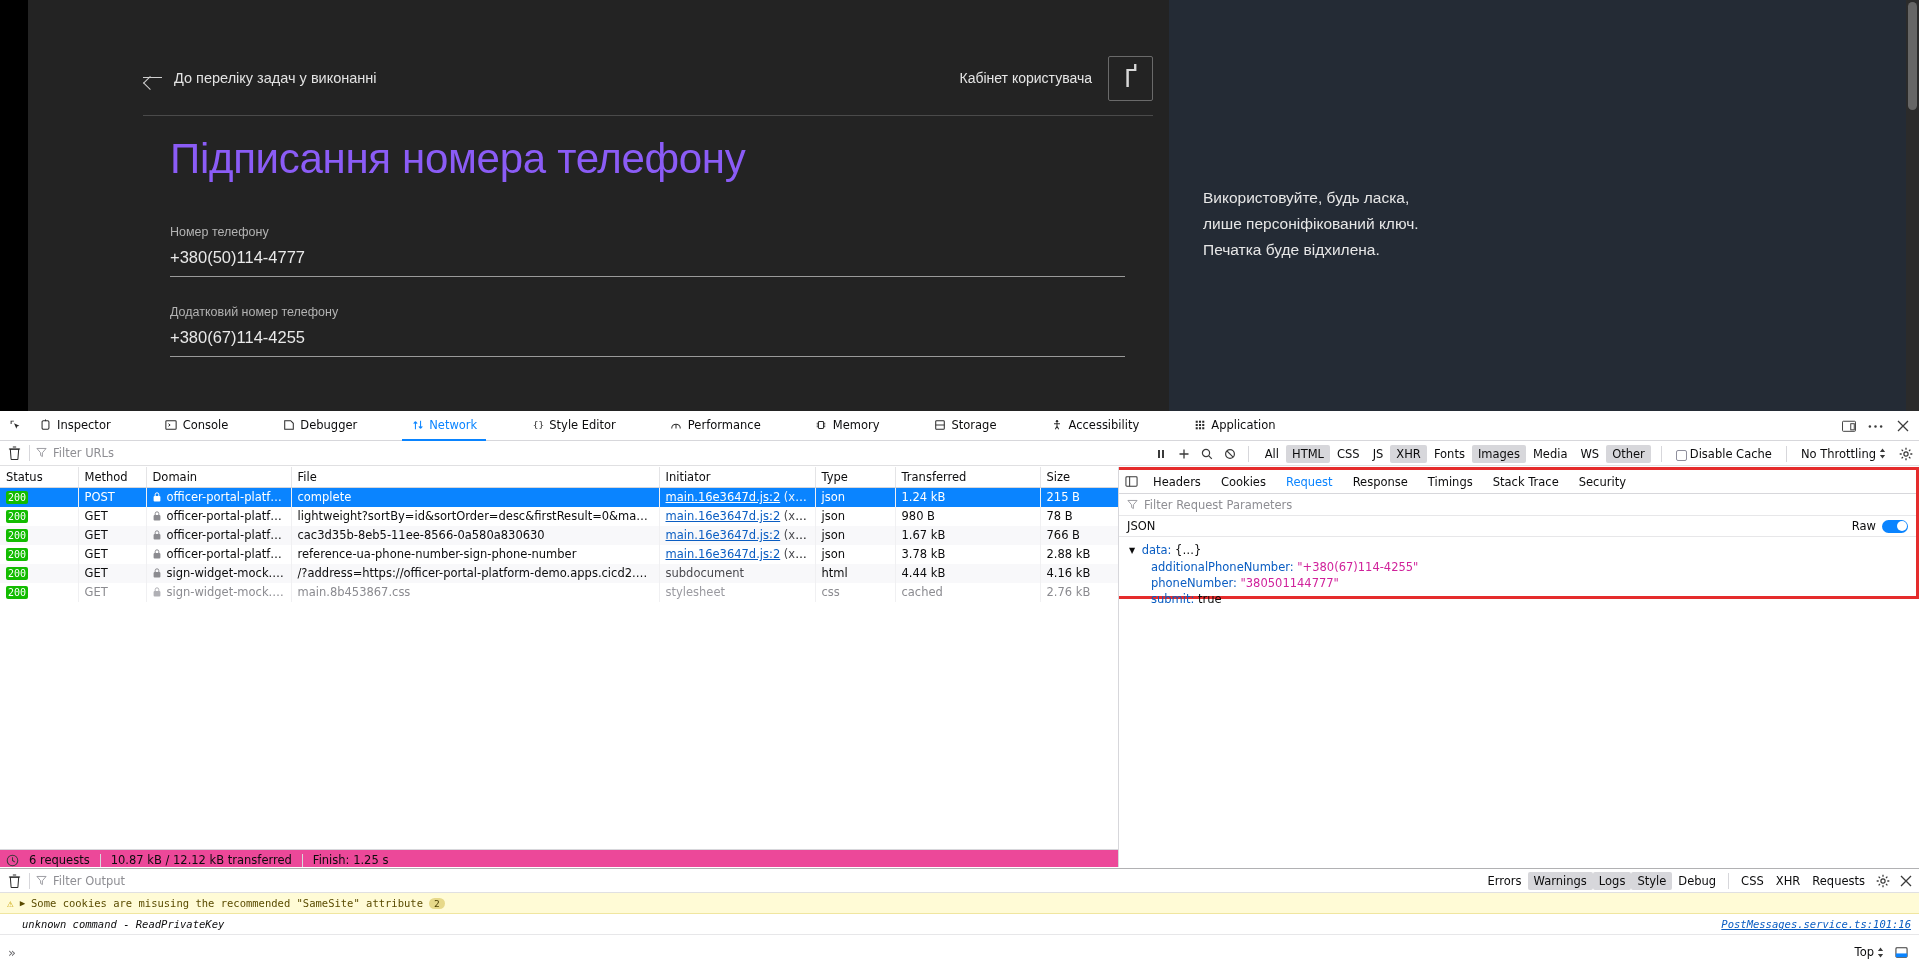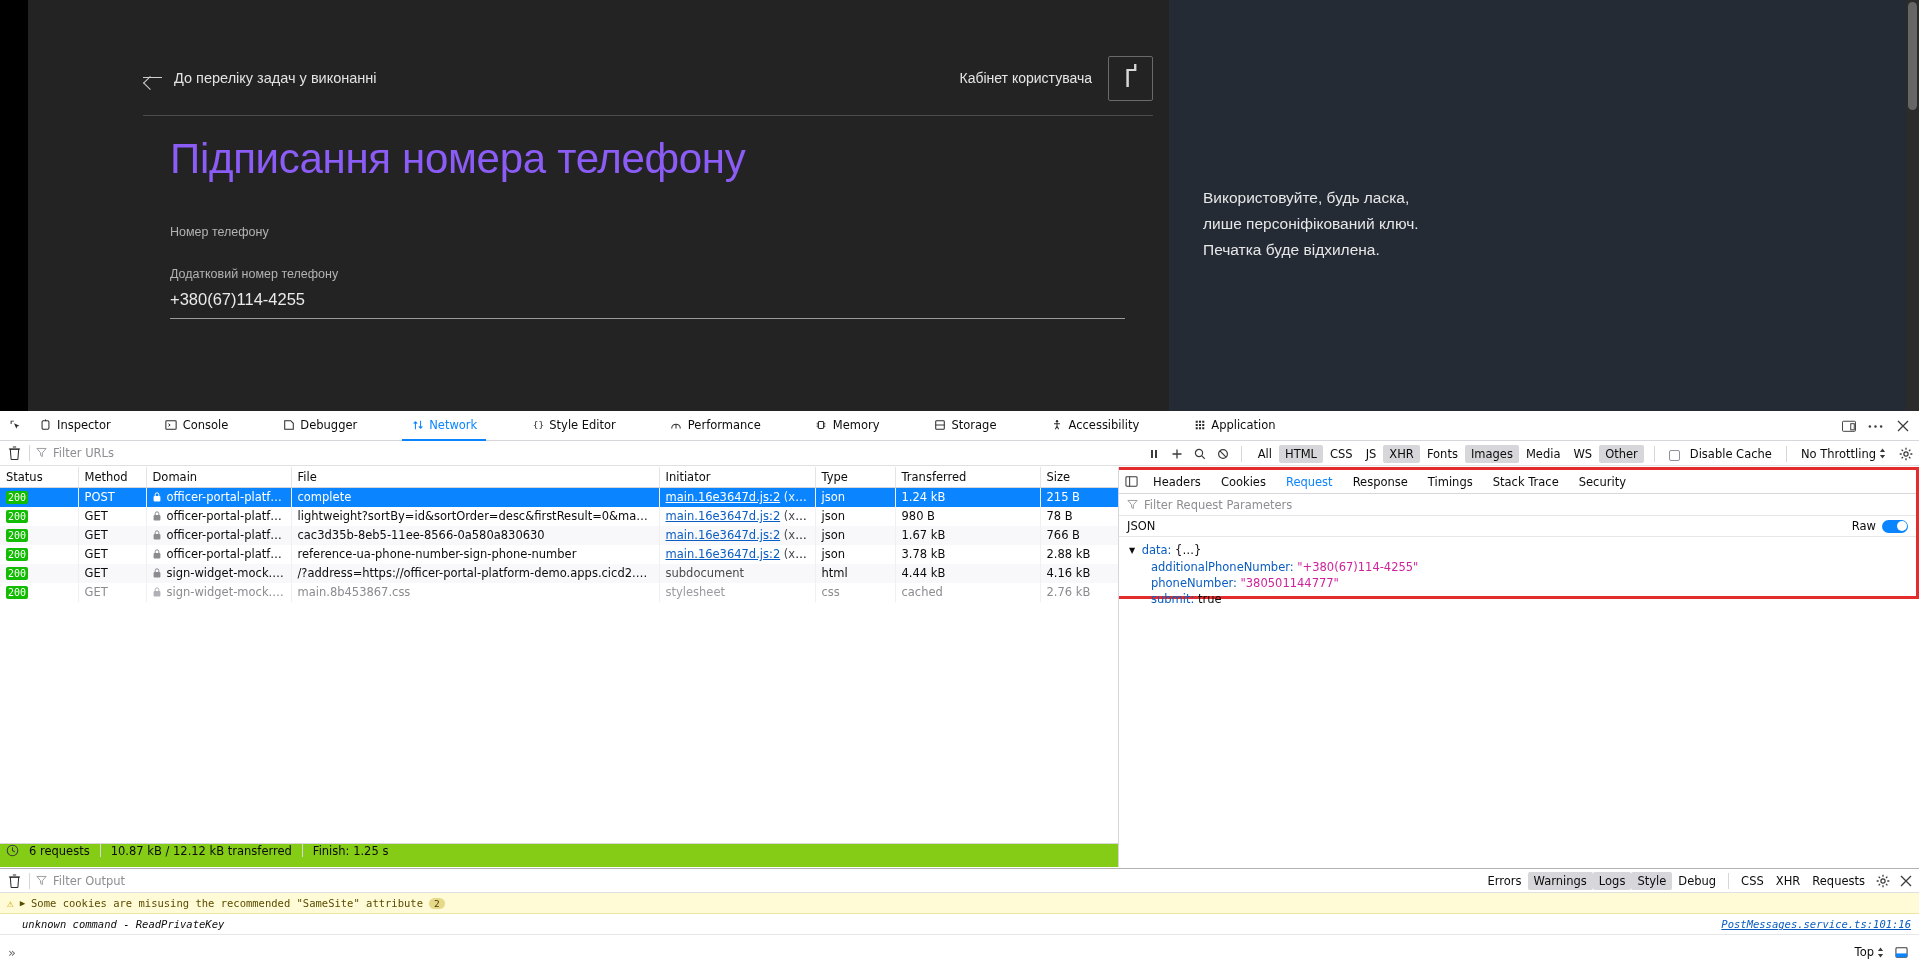--- a/index.html
+++ b/index.html
@@ -143,21 +143,21 @@
   }
   .nf-btn {
     width: 23px; height: 23px; display: flex; align-items: center; justify-content: center;
     cursor: pointer; color: #3a3a3a;
   }
   .type-filters { display: flex; align-items: center; gap: 1px; margin: 0 4px; }
   .type-chip {
     padding: 2px 6px; border-radius: 2px; cursor: pointer; color: #0c0c0d; font-size: 11.5px;
   }
   .type-chip.on { background: #d7d7db; }
-  .disable-cache { display: flex; align-items: flex-end; gap: 10px; cursor: pointer; padding: 0 8px;}
+  .disable-cache { display: flex; align-items: flex-end; gap: 3px; cursor: pointer; padding: 0 8px;}
   .cb {
     width: 11px; height: 11px; border: 1px solid #8f8f9d; border-radius: 2px; background: #fff;
     display: inline-block;
   }
   .throttle { display: flex; align-items: center; gap: 3px; cursor: pointer; padding: 0 8px; }
 
   
   .net-body {
     position: absolute; left: 0; top: 56px; width: 1119px; bottom: 120px;
     border-right: 1px solid #d7d7db; background: #fff; overflow: hidden;
@@ -222,23 +222,23 @@
   .json-row { line-height: 16px; white-space: nowrap; }
   .tri { display: inline-block; width: 9px; color: #0c0c0d; font-size: 8px; vertical-align: 1px;}
   .jkey { color: #0a5dc2; }
   .jbrace { color: #0c0c0d; }
   .jstr { color: #d0229b; }
   .jbool { color: #0c0c0d; }
   .indent { padding-left: 22px; }
 
   
   .net-status {
-    position: absolute; left: 0; bottom: 104px; width: 1119px; height: 24px;
+    position: absolute; left: 0; bottom: 104px; width: 1119px; height: 18px;
     border-top: 1px solid #d7d7db; border-right: 1px solid #d7d7db;
-    display: flex; align-items: flex-start; gap: 0; background: #84cc16; padding-left: 6px;
+    display: flex; align-items: flex-end; gap: 0; background: #ec4899; padding-left: 6px;
   }
   .ns-item { padding: 0 10px; font-size: 11.5px; color: #0c0c0d; }
   .ns-sep { width: 1px; height: 13px; background: #d7d7db; }
 
   
   .console-pane {
     position: absolute; left: 0; bottom: 0; width: 1919px; height: 103px;
     border-top: 1px solid #b1b1b3; background: #fff;
   }
   .con-toolbar {
@@ -294,20 +294,21 @@
             <span class="tryzub">Ґ</span>
           </span>
         </div>
       </div>
 
       <div class="content">
         <h1 class="page-title">Підписання номера телефону</h1>
 
         <div class="field">
           <div class="field-label">Номер телефону</div>
+          <div class="field-value">+380(50)114-4777</div>
         </div>
 
         <div class="field">
           <div class="field-label">Додатковий номер телефону</div>
           <div class="field-value">+380(67)114-4255</div>
         </div>
       </div>
 
       <div class="side-note">
         <div class="side-note-line">Використовуйте, будь ласка,</div>

